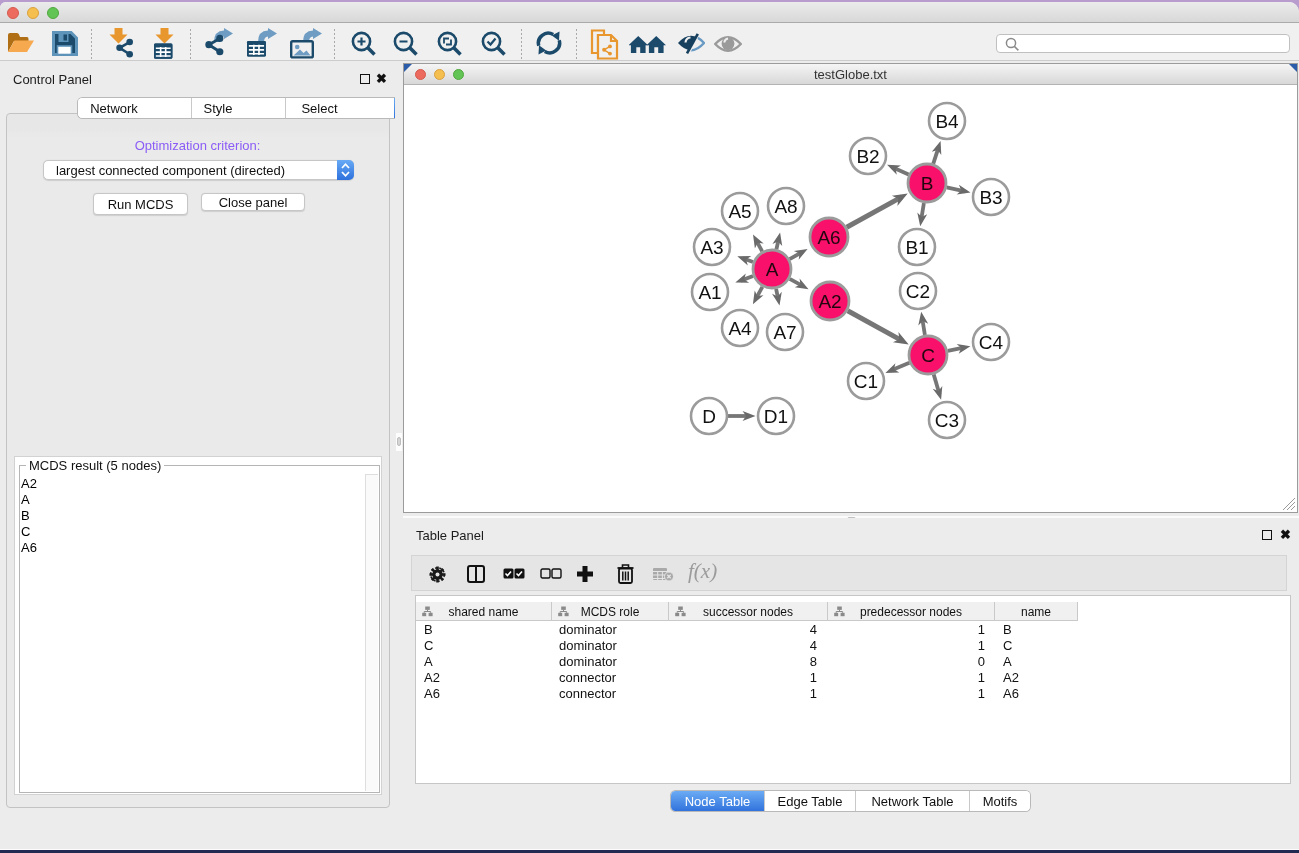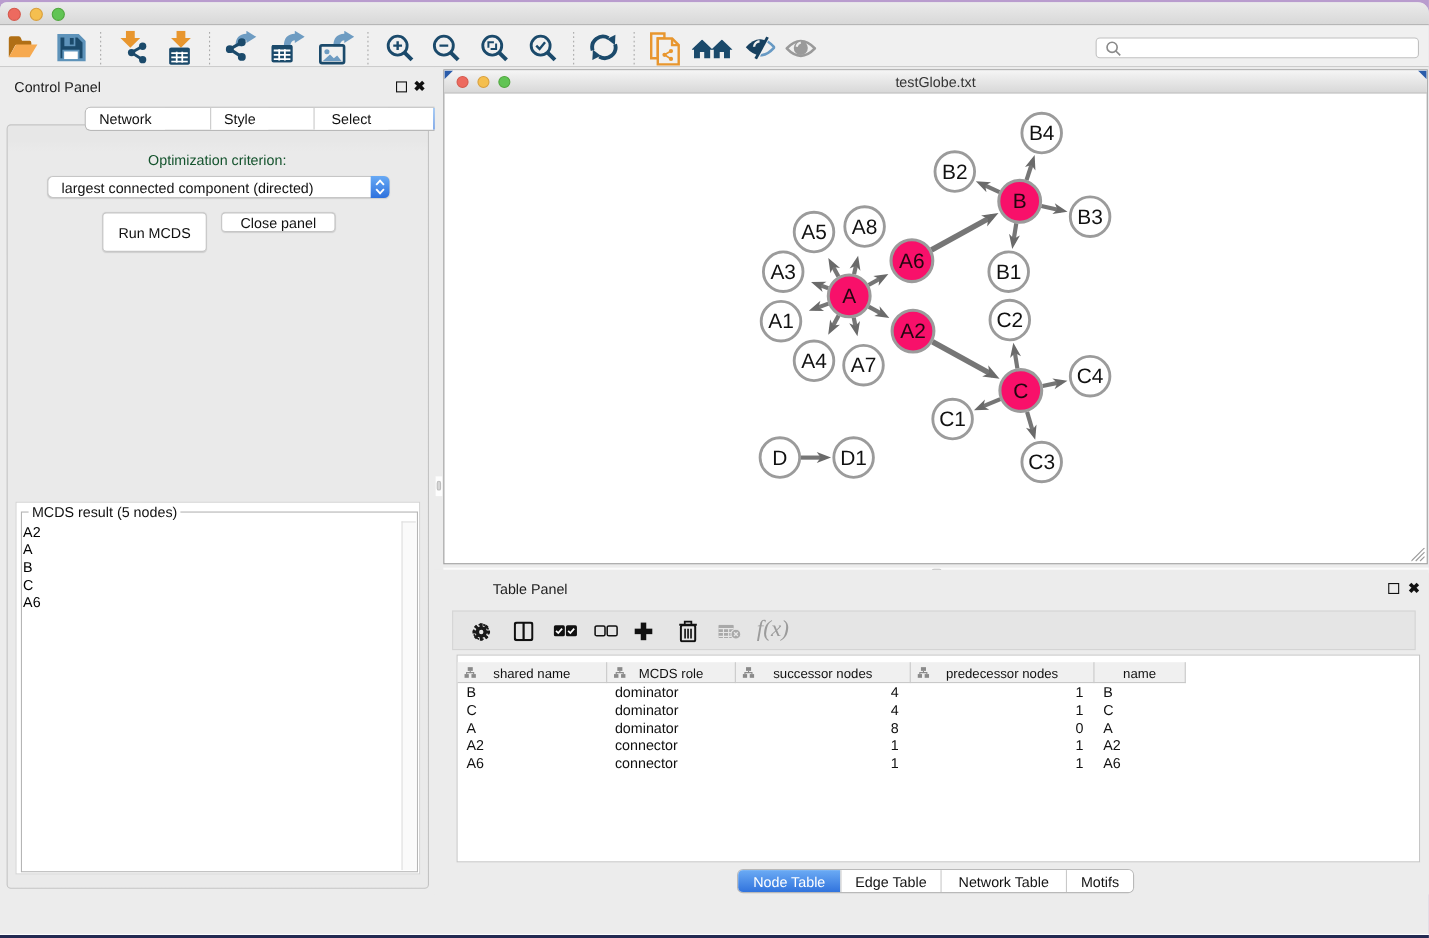--- a/index.html
+++ b/index.html
@@ -254,30 +254,30 @@
     <div class="ptitle">Control Panel</div>
     <div class="boxicon" style="left:360px;"></div>
     <div class="xicon" style="left:376px;">✖</div>
     <div id="cpContent"></div>
     <div class="seg" style="left:78px; top:37px;gap:41px;">
       <div class="s" style="width:72px;">Network</div>
       <div class="s" style="width:53px;">Style</div>
       <div class="s" style="width:68px;">Select</div>
       <div class="s sel" style="width:52px;text-decoration:underline;">MCDS</div>
     </div>
-    <div class="abs" style="left:0; top:77px; width:395px; text-align:center; font-size:13px; color:#14532d;">Optimization criterion:</div>
+    <div class="abs" style="left:0; top:77px; width:395px; text-align:center; font-size:13px; color:#8b5cf6;">Optimization criterion:</div>
     <div class="mbtn" id="combo" style="left:43px; top:99px; width:311px; height:20px; justify-content:flex-start; padding-left:12px; border-radius:5px;">largest connected component (directed)
       <div class="abs" style="right:-1px; top:-1px; width:17px; height:20px; border-radius:0 5px 5px 0; background:linear-gradient(#68aaf5,#2e71dd);">
         <svg width="17" height="20" viewBox="0 0 17 20">
           <path d="M5 8 L8.5 4.2 L12 8" fill="none" stroke="#fff" stroke-width="1.7"></path>
           <path d="M5 12 L8.5 15.8 L12 12" fill="none" stroke="#fff" stroke-width="1.7"></path>
         </svg>
       </div>
     </div>
-    <div class="mbtn" style="left:93px; top:132px; width:95px; height:36px;">Run MCDS</div>
+    <div class="mbtn" style="left:93px; top:132px; width:95px; height:22px;">Run MCDS</div>
     <div class="mbtn" style="left:201px; top:132px; width:104px; height:18px;">Close panel</div>
     <div id="resultwrap">
       <div id="groupbox">
         <div id="grouptitle">MCDS result (5 nodes)</div>
       </div>
       <div class="abs" style="left:6px; top:19px; font-size:13px; color:#000; line-height:16px;">A2<br>A<br>B<br>C<br>A6</div>
       <div class="abs" style="left:350px; top:17px; width:13px; height:317px; background:#fafafa; border-left:1px solid #dedede; border-top:1px solid #dedede;"></div>
     </div>
   </div>
 
@@ -388,21 +388,21 @@
     <circle cx="543" cy="335" r="18" fill="#ffffff" stroke="#9b9b9b" stroke-width="2.6"></circle>
     <text x="543" y="341.5" text-anchor="middle" font-size="19" fill="#111">C3</text>
     <circle cx="305" cy="331" r="18" fill="#ffffff" stroke="#9b9b9b" stroke-width="2.6"></circle>
     <text x="305" y="337.5" text-anchor="middle" font-size="19" fill="#111">D</text>
     <circle cx="372" cy="331" r="18" fill="#ffffff" stroke="#9b9b9b" stroke-width="2.6"></circle>
     <text x="372" y="337.5" text-anchor="middle" font-size="19" fill="#111">D1</text>
     </svg>
   </div>
 
   <div id="tpanel">
-    <div class="ptitle abs" style="left:21px; top:10px; font-size:13px; color:#1c1c1c;margin-left:32px;">Table Panel</div>
+    <div class="ptitle abs" style="left:21px; top:10px; font-size:13px; color:#1c1c1c;">Table Panel</div>
     <div class="boxicon" style="left:867px; top:12px;"></div>
     <div class="xicon" style="left:885px; top:9px;">✖</div>
     <div id="ttoolbar">
         <svg class="abs" style="left:17px;top:10px;" width="17" height="17" viewBox="0 0 17 17">
 <g fill="#1a1a1a">
             <circle cx="8.5" cy="8.5" r="5.2"></circle>
 <g stroke="#1a1a1a" stroke-width="2.6">
 <line x1="8.5" y1="0.5" x2="8.5" y2="16.5"></line>
               <line x1="0.5" y1="8.5" x2="16.5" y2="8.5"></line>
 <line x1="2.8" y1="2.8" x2="14.2" y2="14.2"></line>

